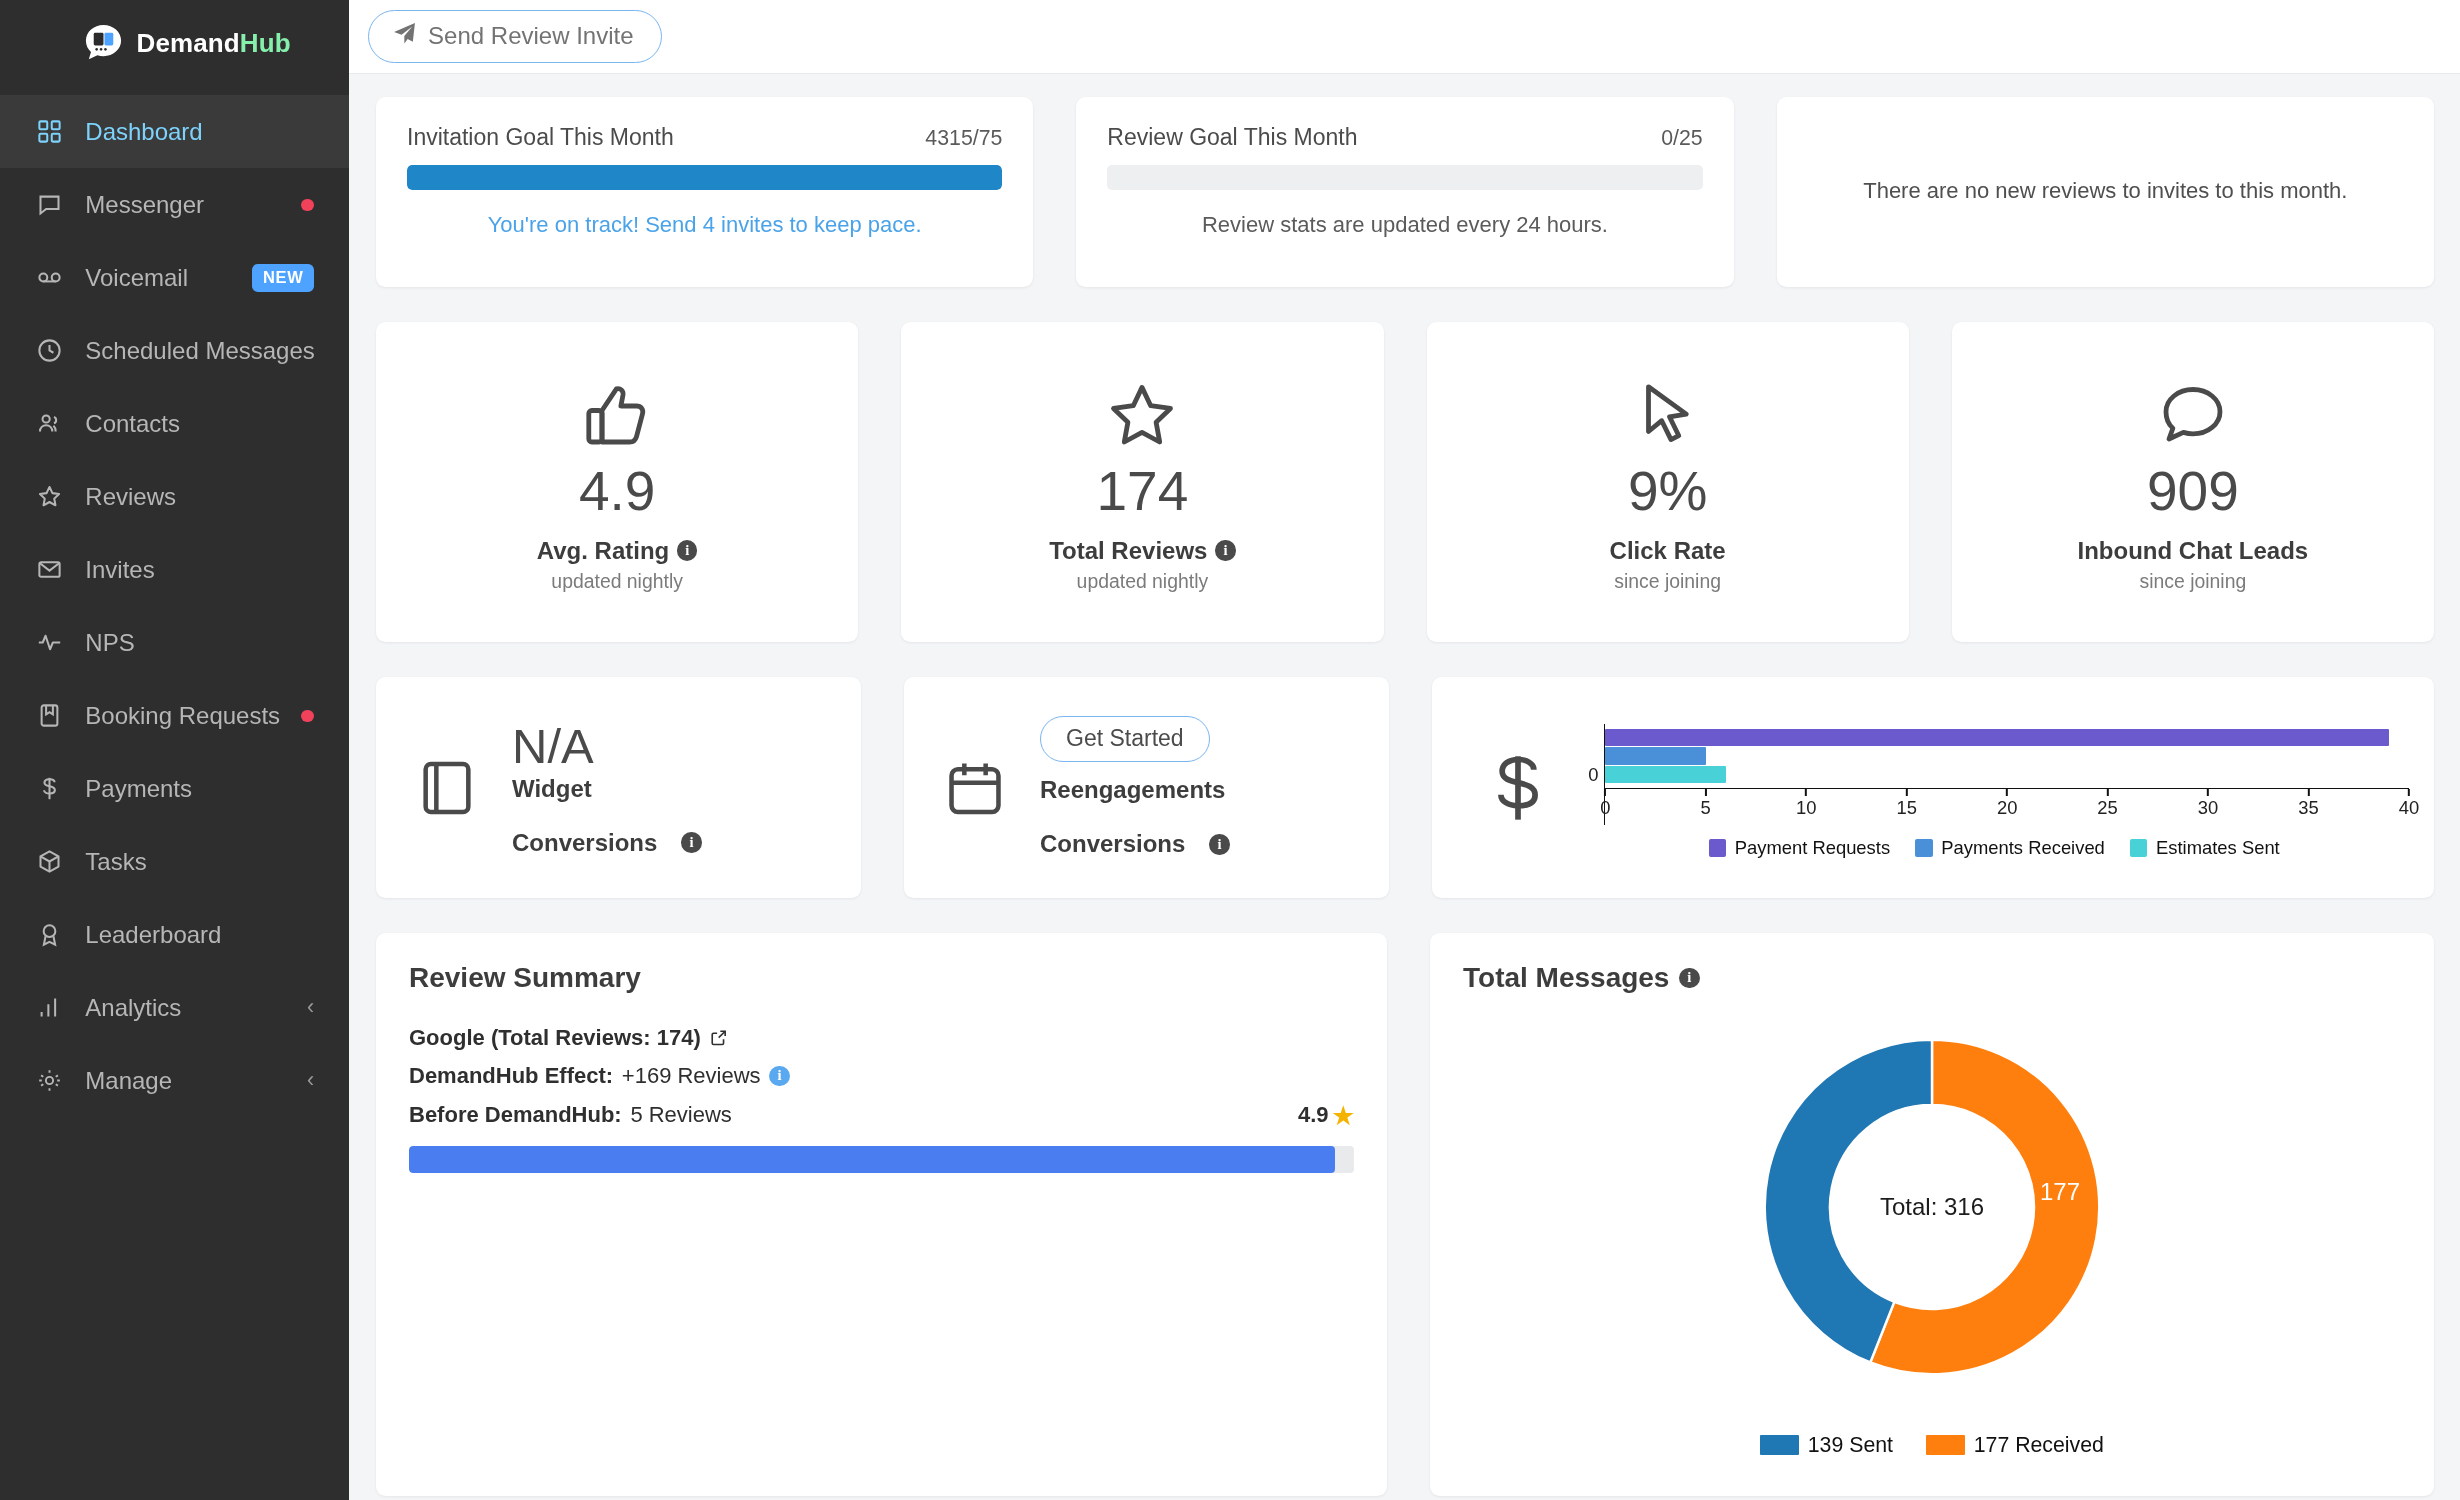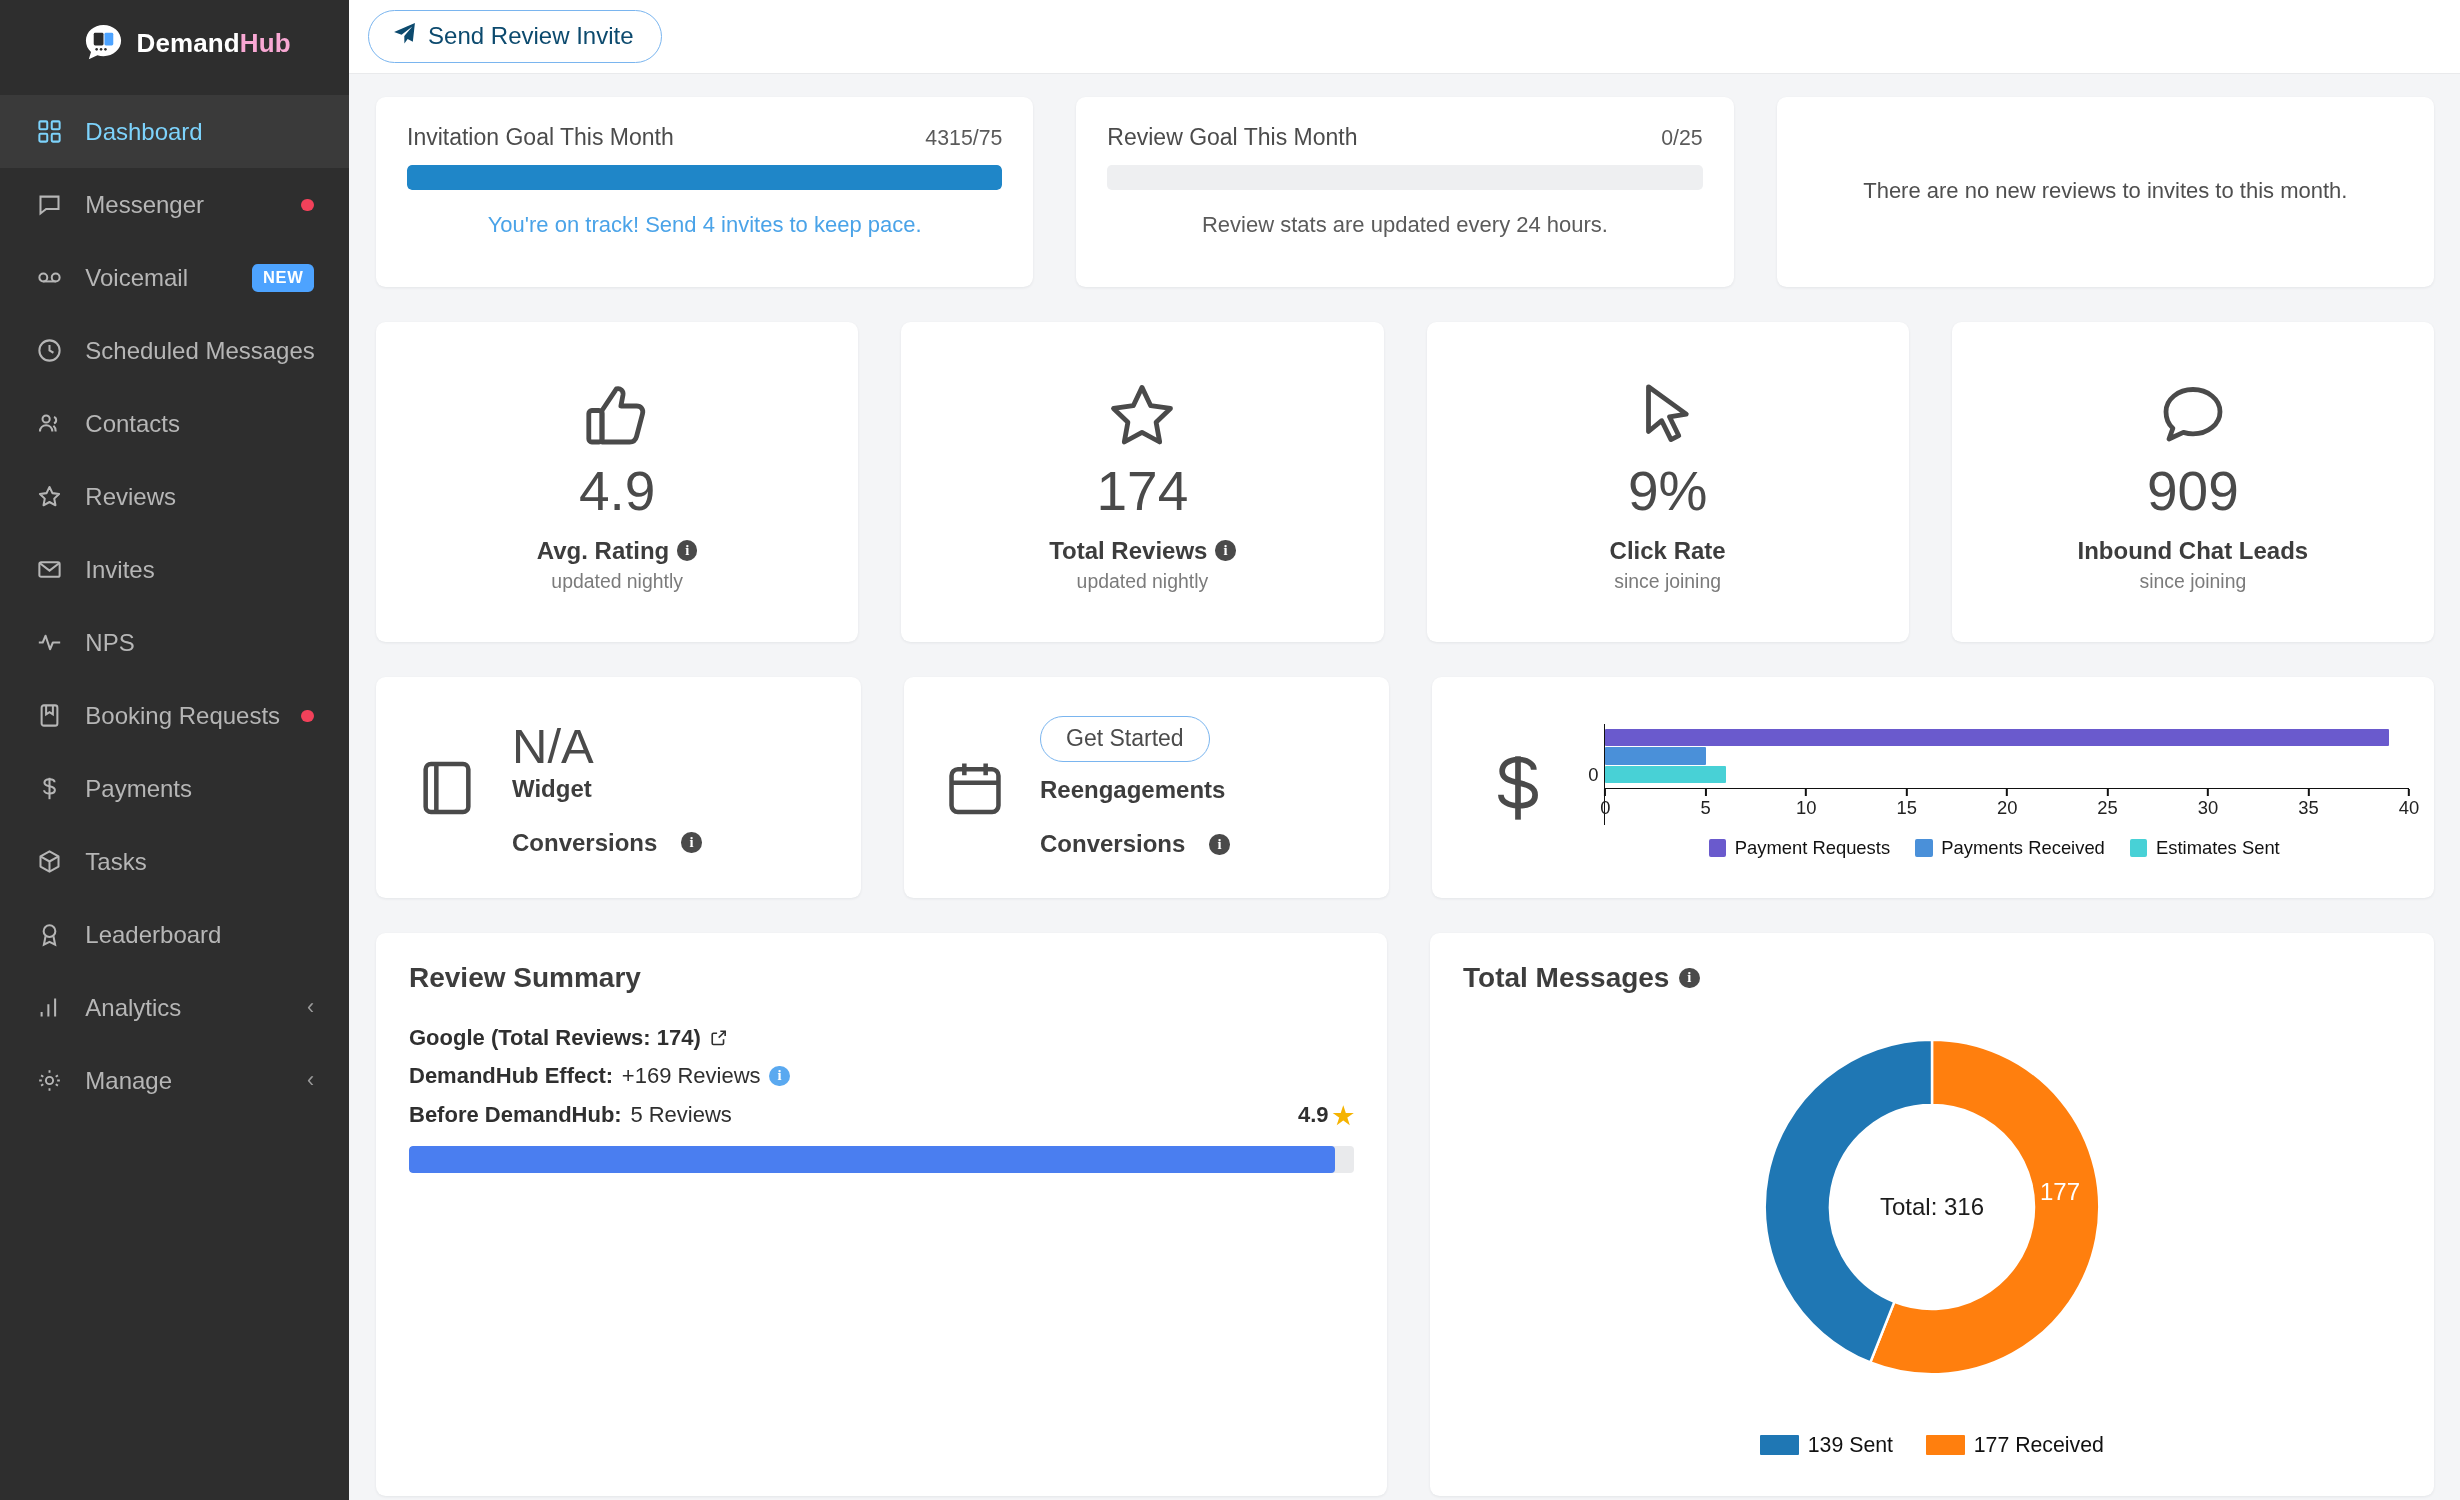--- a/index.html
+++ b/index.html
@@ -22,21 +22,21 @@
   }
   .brand {
     display: flex; align-items: center; gap: 11.6px;
     height: 76px; padding-left: 82px;
   }
   .brand-logo {
     width: 43px; height: 43px; flex: 0 0 43px;
     position: relative;
   }
   .brand-text { font-size: 26px; font-weight: 600; letter-spacing: 0.1px; color: #ffffff; }
-  .brand-text .hub { color: #f9a8d4; }
+  .brand-text .hub { color: #86efac; }
 
   .nav { margin-top: 13.6px; display: flex; flex-direction: column; }
   .nav-item {
     height: 73px;
     display: flex; align-items: center;
     padding: 0 35px 0 35px;
     gap: 21.3px;
     font-size: 24px;
     color: #b6b6b6;
     position: relative;
@@ -55,21 +55,21 @@
 
   
   .main { flex: 1 1 auto; display: flex; flex-direction: column; min-width: 0; background: #f4f5f7; }
   .topbar {
     height: 74px; background: #ffffff; border-bottom: 1px solid #e9eaec;
     display: flex; align-items: center; padding-left: 19.4px;
   }
   .send-invite-btn {
     display: inline-flex; align-items: center; gap: 10.7px;
     border: 1.6px solid #7ab5ef; border-radius: 29px;
-    background: #ffffff; color: #0c4a6e;
+    background: #ffffff; color: #737373;
     font-size: 24px; padding: 9.7px 27px 10.7px 23px;
     cursor: pointer; font-family: inherit;
   }
   .send-invite-btn svg { width: 25px; height: 25px; }
 
   .content { flex: 1 1 auto; padding: 23px 27px 0 27px; overflow: hidden; }
 
   .card {
     background: #ffffff; border-radius: 9.7px;
     box-shadow: 0 1px 2.9px rgba(16,24,40,.07);

